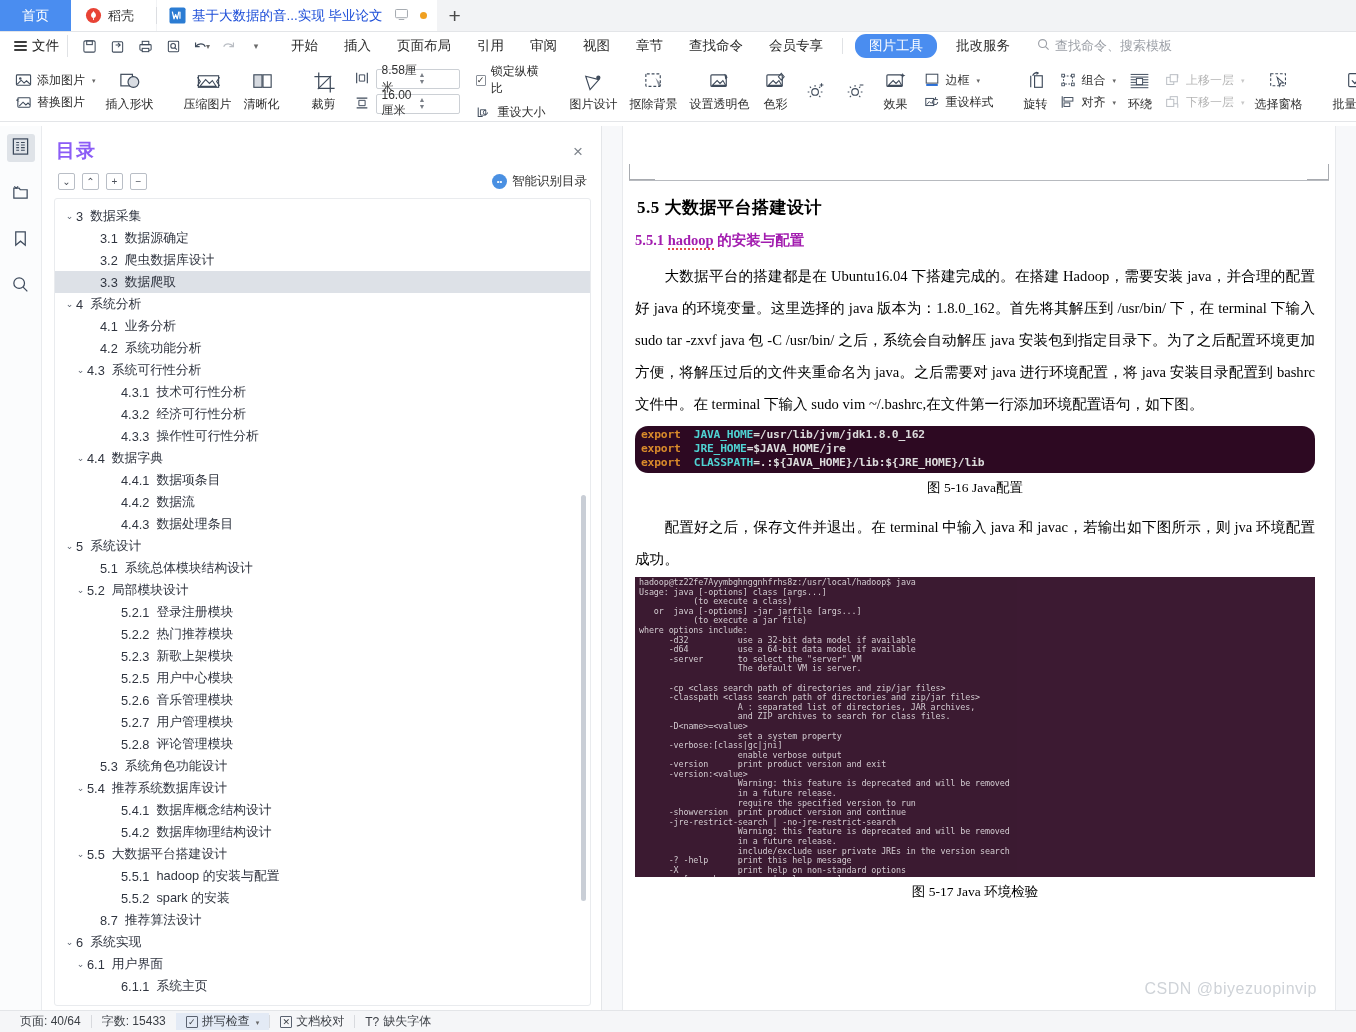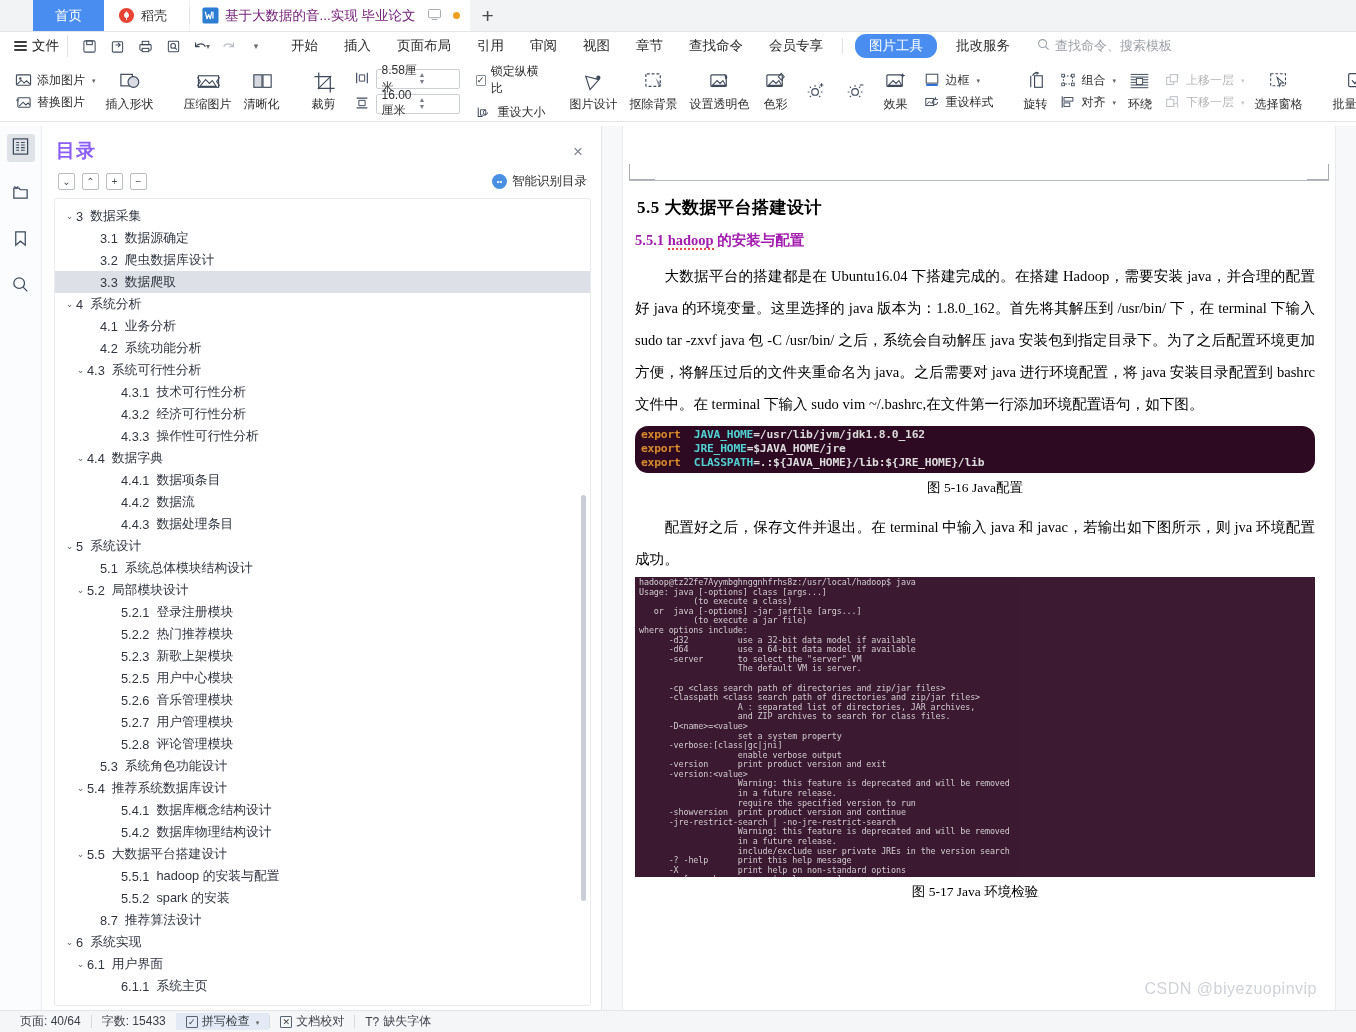--- a/index.html
+++ b/index.html
@@ -15,26 +15,26 @@
   
   .tabbar {
     height: 32px; background: #f2f3f5; display: flex; align-items: stretch;
     border-bottom: 1px solid #e3e5e8;
   }
   .tab {
     display: flex; align-items: center; gap: 6px;
     padding: 0 14px; font-size: 13px; color: #333;
     cursor: pointer; position: relative; white-space: nowrap;
   }
-  .tab.home { background: #4a8df0; color: #fff; font-size: 13.5px; padding: 0 22px; margin-left: 33px; }
+  .tab.home { background: #4a8df0; color: #fff; font-size: 13.5px; padding: 0 22px; }
   .tab.docer { background: #ffffff; padding: 0 22px 0 14px; }
   .tab.active-doc { background: #ffffff; padding: 0 10px 0 12px; }
   .tab-sep { width:1px; background:#dcdee2; margin:7px 0; }
   .tab-icon { width: 17px; height: 17px; flex: 0 0 17px; display:inline-block; }
-  .tab-title { font-size: 13.5px; color: #701a75; }
+  .tab-title { font-size: 13.5px; color: #1d4ed8; }
   .dot-modified { width: 7px; height: 7px; border-radius: 50%; background: #f0a020; display:inline-block; margin-left:6px;}
   .tab-plus {
     width: 36px; display: flex; align-items: center; justify-content: center;
     font-size: 21px; color: #4a4a4a; font-weight: 300; cursor: pointer;
   }
   .screen-ico { color:#9aa0a6; font-size:12px; margin-left:6px; }
 
   
   .menurow {
     height: 28px; background: #ffffff; display: flex; align-items: center;

